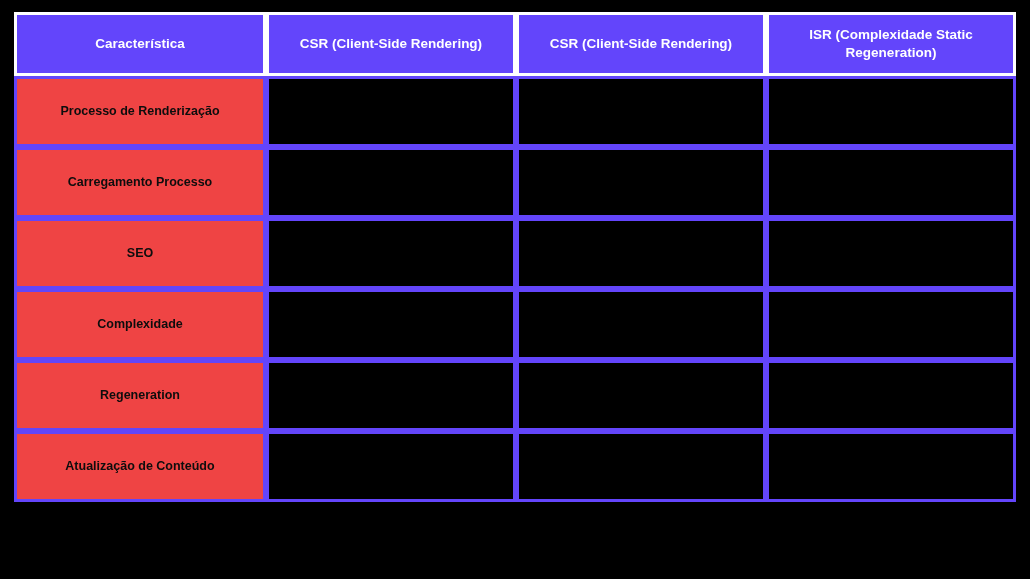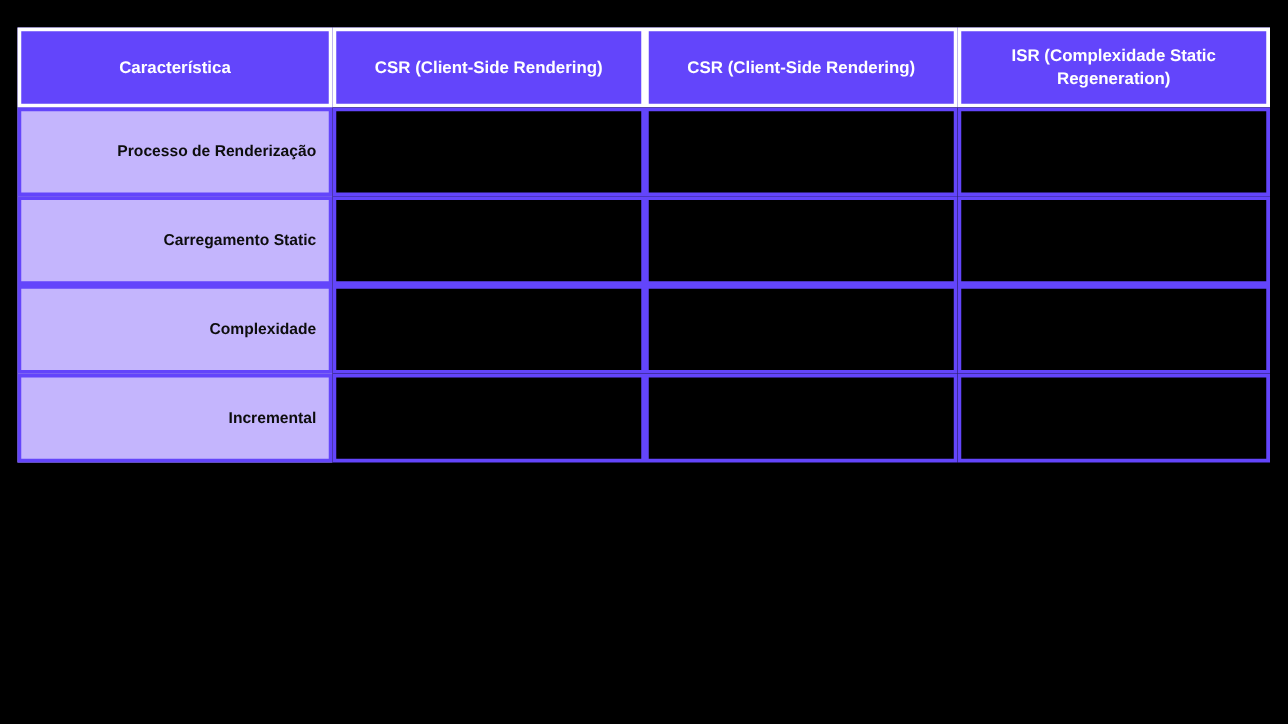--- a/index.html
+++ b/index.html
@@ -10,21 +10,21 @@
     height: 579px;
     overflow: hidden;
   }
   body {
     font-family: "Liberation Sans", "DejaVu Sans", sans-serif;
   }
 
   #comparison-table-wrap {
     position: absolute;
     left: 14px;
-    top: 22px;
+    top: 12px;
     width: 1002px;
   }
 
   table.comparison-table {
     width: 1002px;
     border-collapse: separate;
     border-spacing: 0;
     table-layout: fixed;
   }
 
@@ -47,26 +47,25 @@
   tbody td {
     height: 71px;
     box-sizing: border-box;
     vertical-align: middle;
     text-align: center;
     padding: 4px 10px;
     border: 3px solid #6345fb;
   }
 
   td.feature-cell {
-    background: #c4b5fd;
+    background: #ef4444;
     color: #0d0d0d;
     font-size: 12.5px;
     font-weight: bold;
     line-height: 1.3;
-    text-align: right;
   }
 
   td.value-cell {
     background: #000000;
     color: #000000;
     font-size: 12.5px;
     line-height: 1.3;
   }
 
   
@@ -93,32 +92,44 @@
       </tr>
     </thead>
     <tbody>
       <tr>
         <td class="feature-cell">Processo de Renderização</td>
         <td class="value-cell"></td>
         <td class="value-cell"></td>
         <td class="value-cell"></td>
       </tr>
       <tr>
-        <td class="feature-cell">Carregamento Static</td>
+        <td class="feature-cell">Carregamento Processo</td>
+        <td class="value-cell"></td>
+        <td class="value-cell"></td>
+        <td class="value-cell"></td>
+      </tr>
+      <tr>
+        <td class="feature-cell">SEO</td>
         <td class="value-cell"></td>
         <td class="value-cell"></td>
         <td class="value-cell"></td>
       </tr>
       <tr>
         <td class="feature-cell">Complexidade</td>
         <td class="value-cell"></td>
         <td class="value-cell"></td>
         <td class="value-cell"></td>
       </tr>
       <tr>
-        <td class="feature-cell">Incremental</td>
+        <td class="feature-cell">Regeneration</td>
+        <td class="value-cell"></td>
+        <td class="value-cell"></td>
+        <td class="value-cell"></td>
+      </tr>
+      <tr>
+        <td class="feature-cell">Atualização de Conteúdo</td>
         <td class="value-cell"></td>
         <td class="value-cell"></td>
         <td class="value-cell"></td>
       </tr>
     </tbody>
   </table>
 </div>
 
 </body></html>

